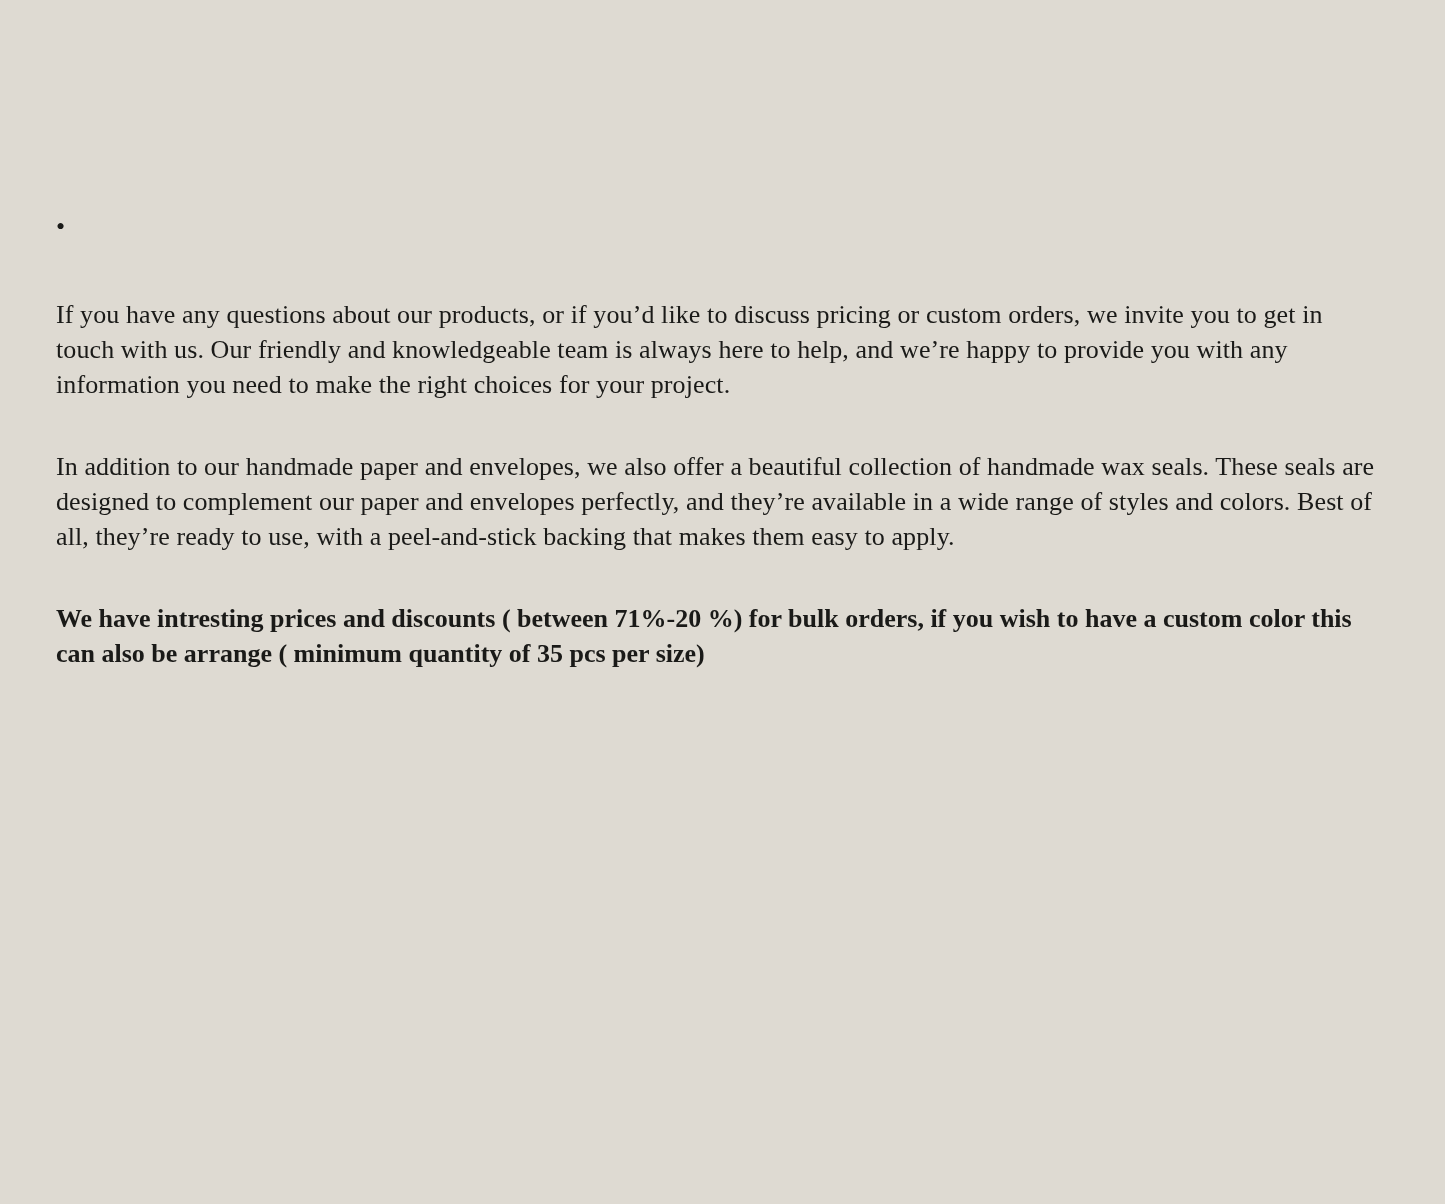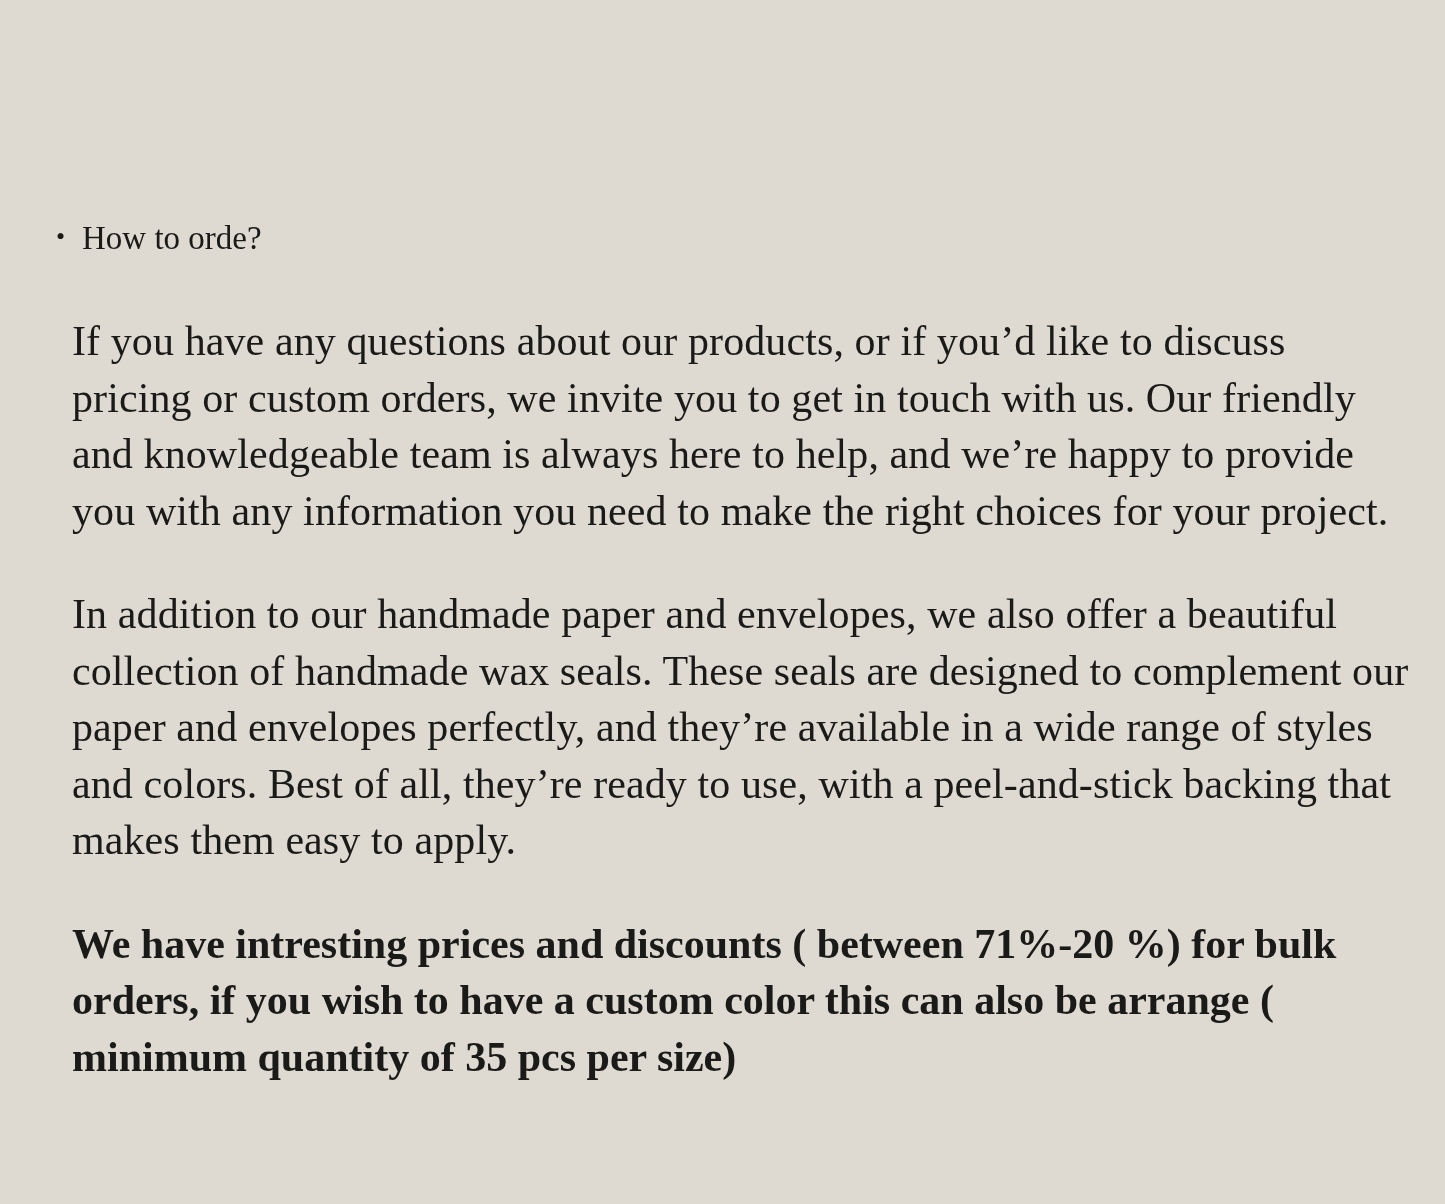--- a/index.html
+++ b/index.html
@@ -40,42 +40,41 @@
     width: 26px;
     font-size: 26px;
     line-height: 1;
     position: relative;
     top: -4px;
   }
   .bullet-text {
     display: inline-block;
   }
   p.para {
-    font-size: 42px;
+    font-size: 26px;
     line-height: 1.345;
-    margin: 0 0 47px 16px;
+    margin: 0 0 47px 0;
     letter-spacing: 0.1px;
   }
   p.para.bold {
     font-weight: bold;
     letter-spacing: 0px;
   }
   .para-1 { width: 1320px; }
   .para-2 { width: 1345px; }
   .para-3 { width: 1320px; }
 </style>
 </head>
 <body>
 
 <div class="page">
   <div class="content">
 
     <div class="bullet-line">
       <span class="bullet-dot">•</span>
-      <span class="bullet-text">How to orde?</span>
     </div>
 
     <p class="para para-1">If you have any questions about  our products, or if you’d like to discuss pricing or custom orders, we invite you to get in touch with us. Our friendly and knowledgeable team is always here to help, and we’re happy to provide you with any information you need to make the right choices for your project.</p>
 
     <p class="para para-2">In addition to our handmade paper and envelopes, we also offer a beautiful collection of handmade wax seals. These seals are designed to complement our paper and envelopes perfectly, and they’re available in a wide range of styles and colors. Best of all, they’re ready to use, with a peel-and-stick backing that makes them easy to apply.</p>
 
     <p class="para para-3 bold">We have intresting prices and discounts ( between 71%-20 %) for bulk orders, if you wish to have a custom color this can also be arrange ( minimum quantity of 35 pcs per size)</p>
 
   </div>
 </div>

